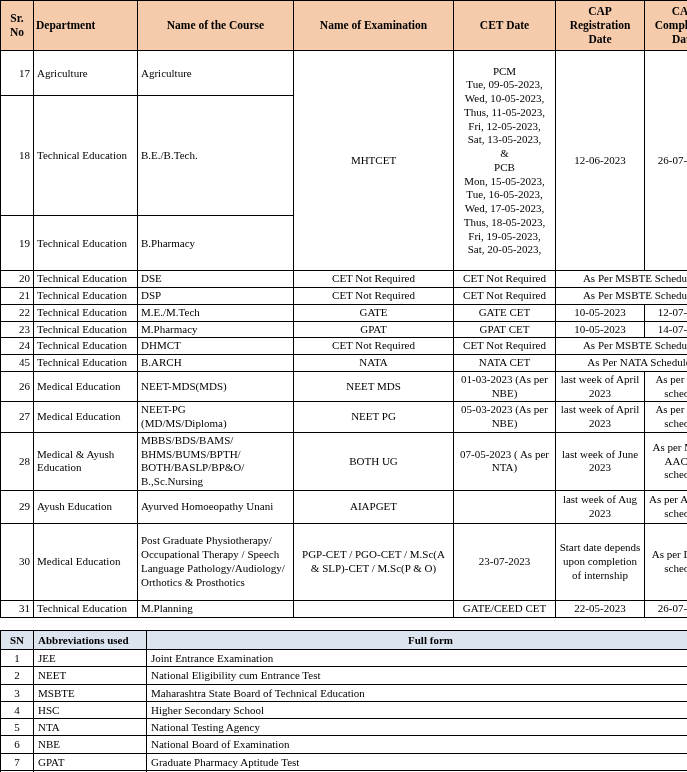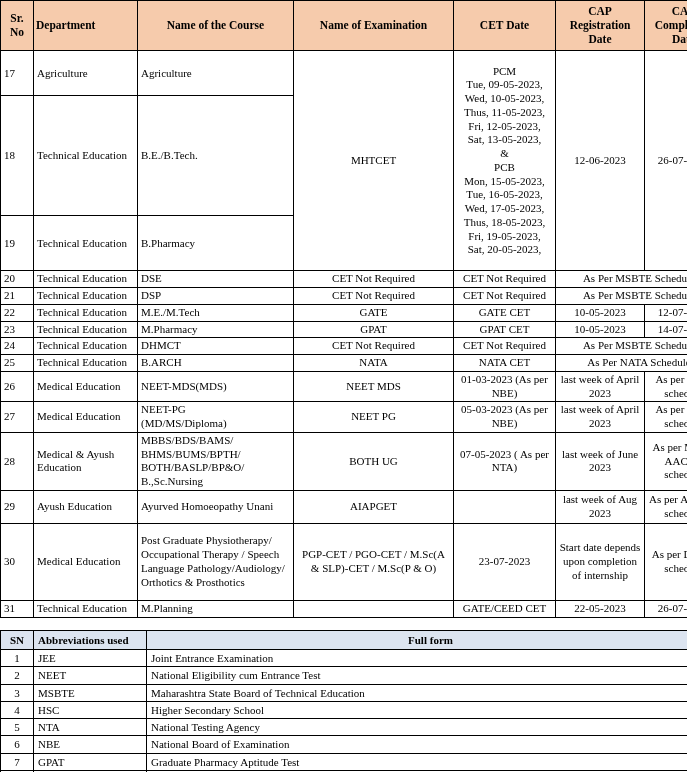--- a/index.html
+++ b/index.html
@@ -32,21 +32,21 @@
     line-height: 1.25;
   }
   .main-table th {
     background: #F6CBAC;
     font-weight: bold;
     text-align: center;
     font-size: 11.5px;
     padding: 4px 2px;
     line-height: 1.2;
   }
-  .c-sr   { width: 28px;  text-align: left; }
+  .c-sr   { width: 28px;  text-align: right; }
   .c-dept { width: 99px;  text-align: left; }
   .c-course { width: 151px; text-align: left; margin-left: 24px; }
   .c-exam { width: 155px; text-align: center; }
   .c-cet  { width: 97px;  text-align: center; }
   .c-cap1 { width: 84px;  text-align: center; }
   .c-cap2 { width: 73px;  text-align: center; }
 
   .txt-center { text-align: center; }
   .small8 { font-size: 8px; line-height: 1.35; }
   .small9 { font-size: 9px; line-height: 1.3; }
@@ -180,21 +180,21 @@
       <tr style="height:14px;">
         <td class="c-sr">24</td>
         <td class="c-dept small9">Technical Education</td>
         <td class="c-course">DHMCT</td>
         <td class="c-exam">CET Not Required</td>
         <td class="c-cet">CET Not Required</td>
         <td class="txt-center" colspan="2">As Per MSBTE Schedule</td>
       </tr>
 
       <tr style="height:14px;">
-        <td class="c-sr">25</td>
+        <td class="c-sr">45</td>
         <td class="c-dept small9">Technical Education</td>
         <td class="c-course">B.ARCH</td>
         <td class="c-exam">NATA</td>
         <td class="c-cet">NATA CET</td>
         <td class="txt-center" colspan="2">As Per NATA Schedule</td>
       </tr>
 
       <tr style="height:24px;">
         <td class="c-sr">26</td>
         <td class="c-dept">Medical Education</td>

